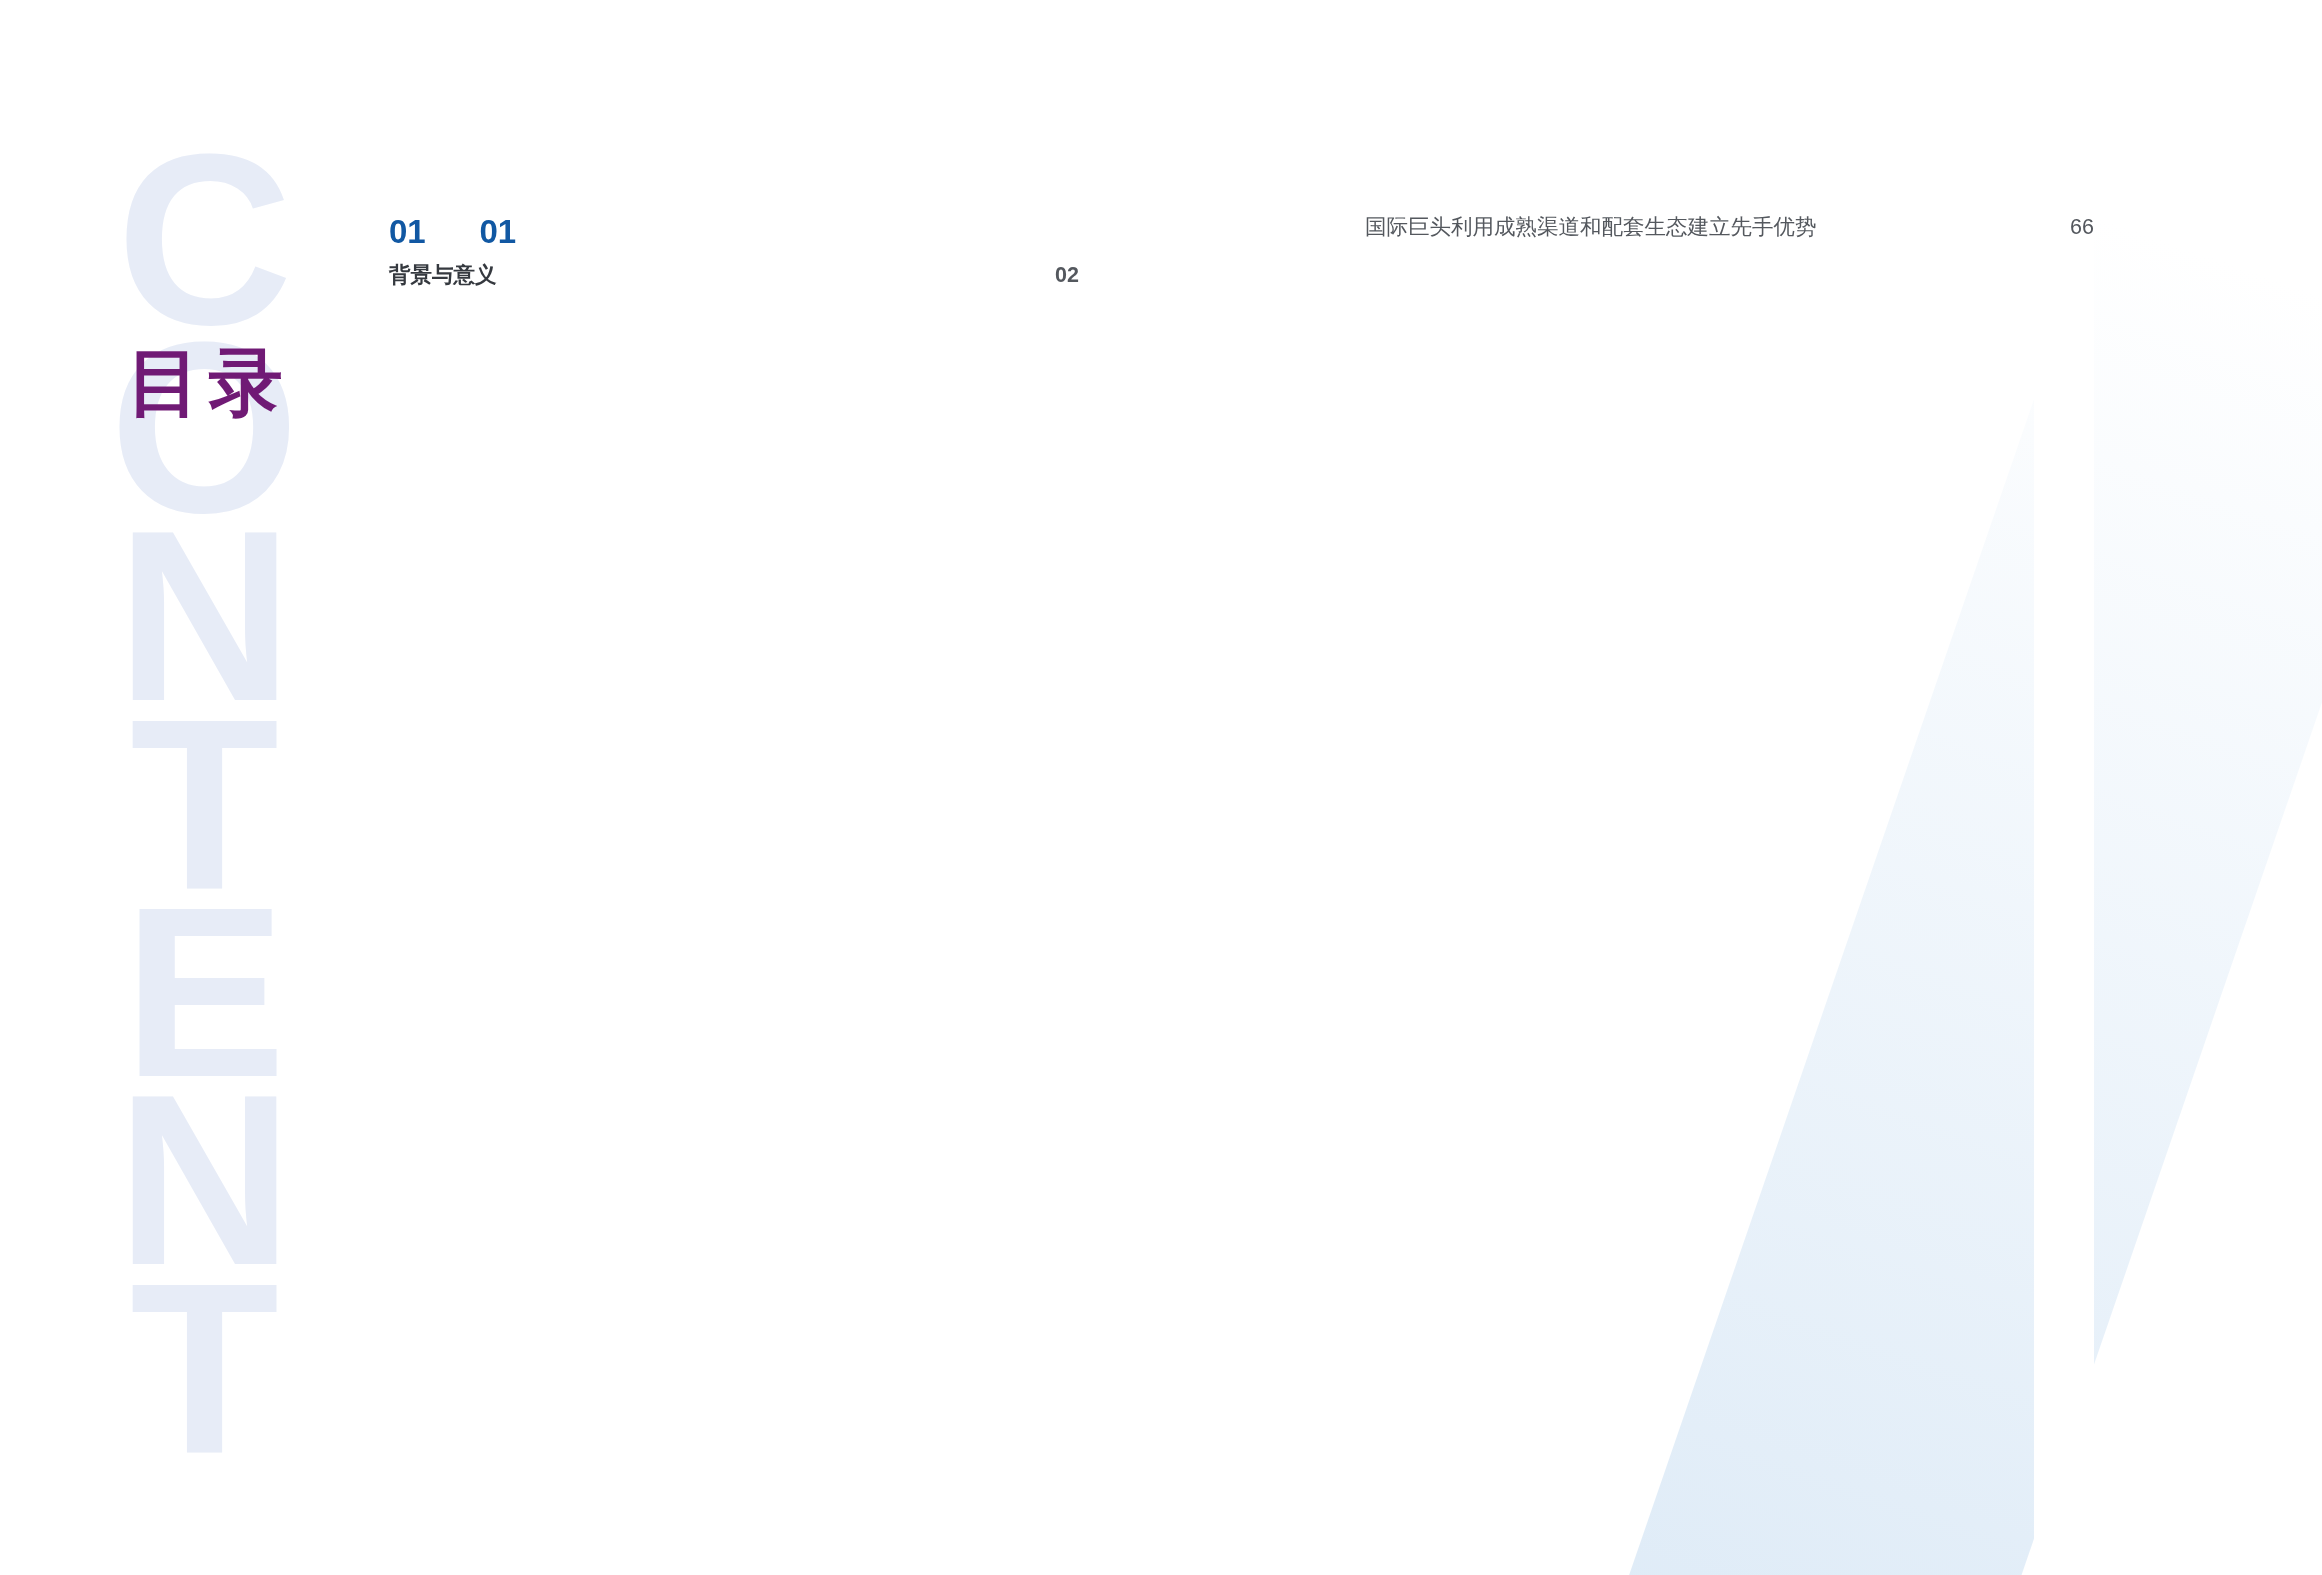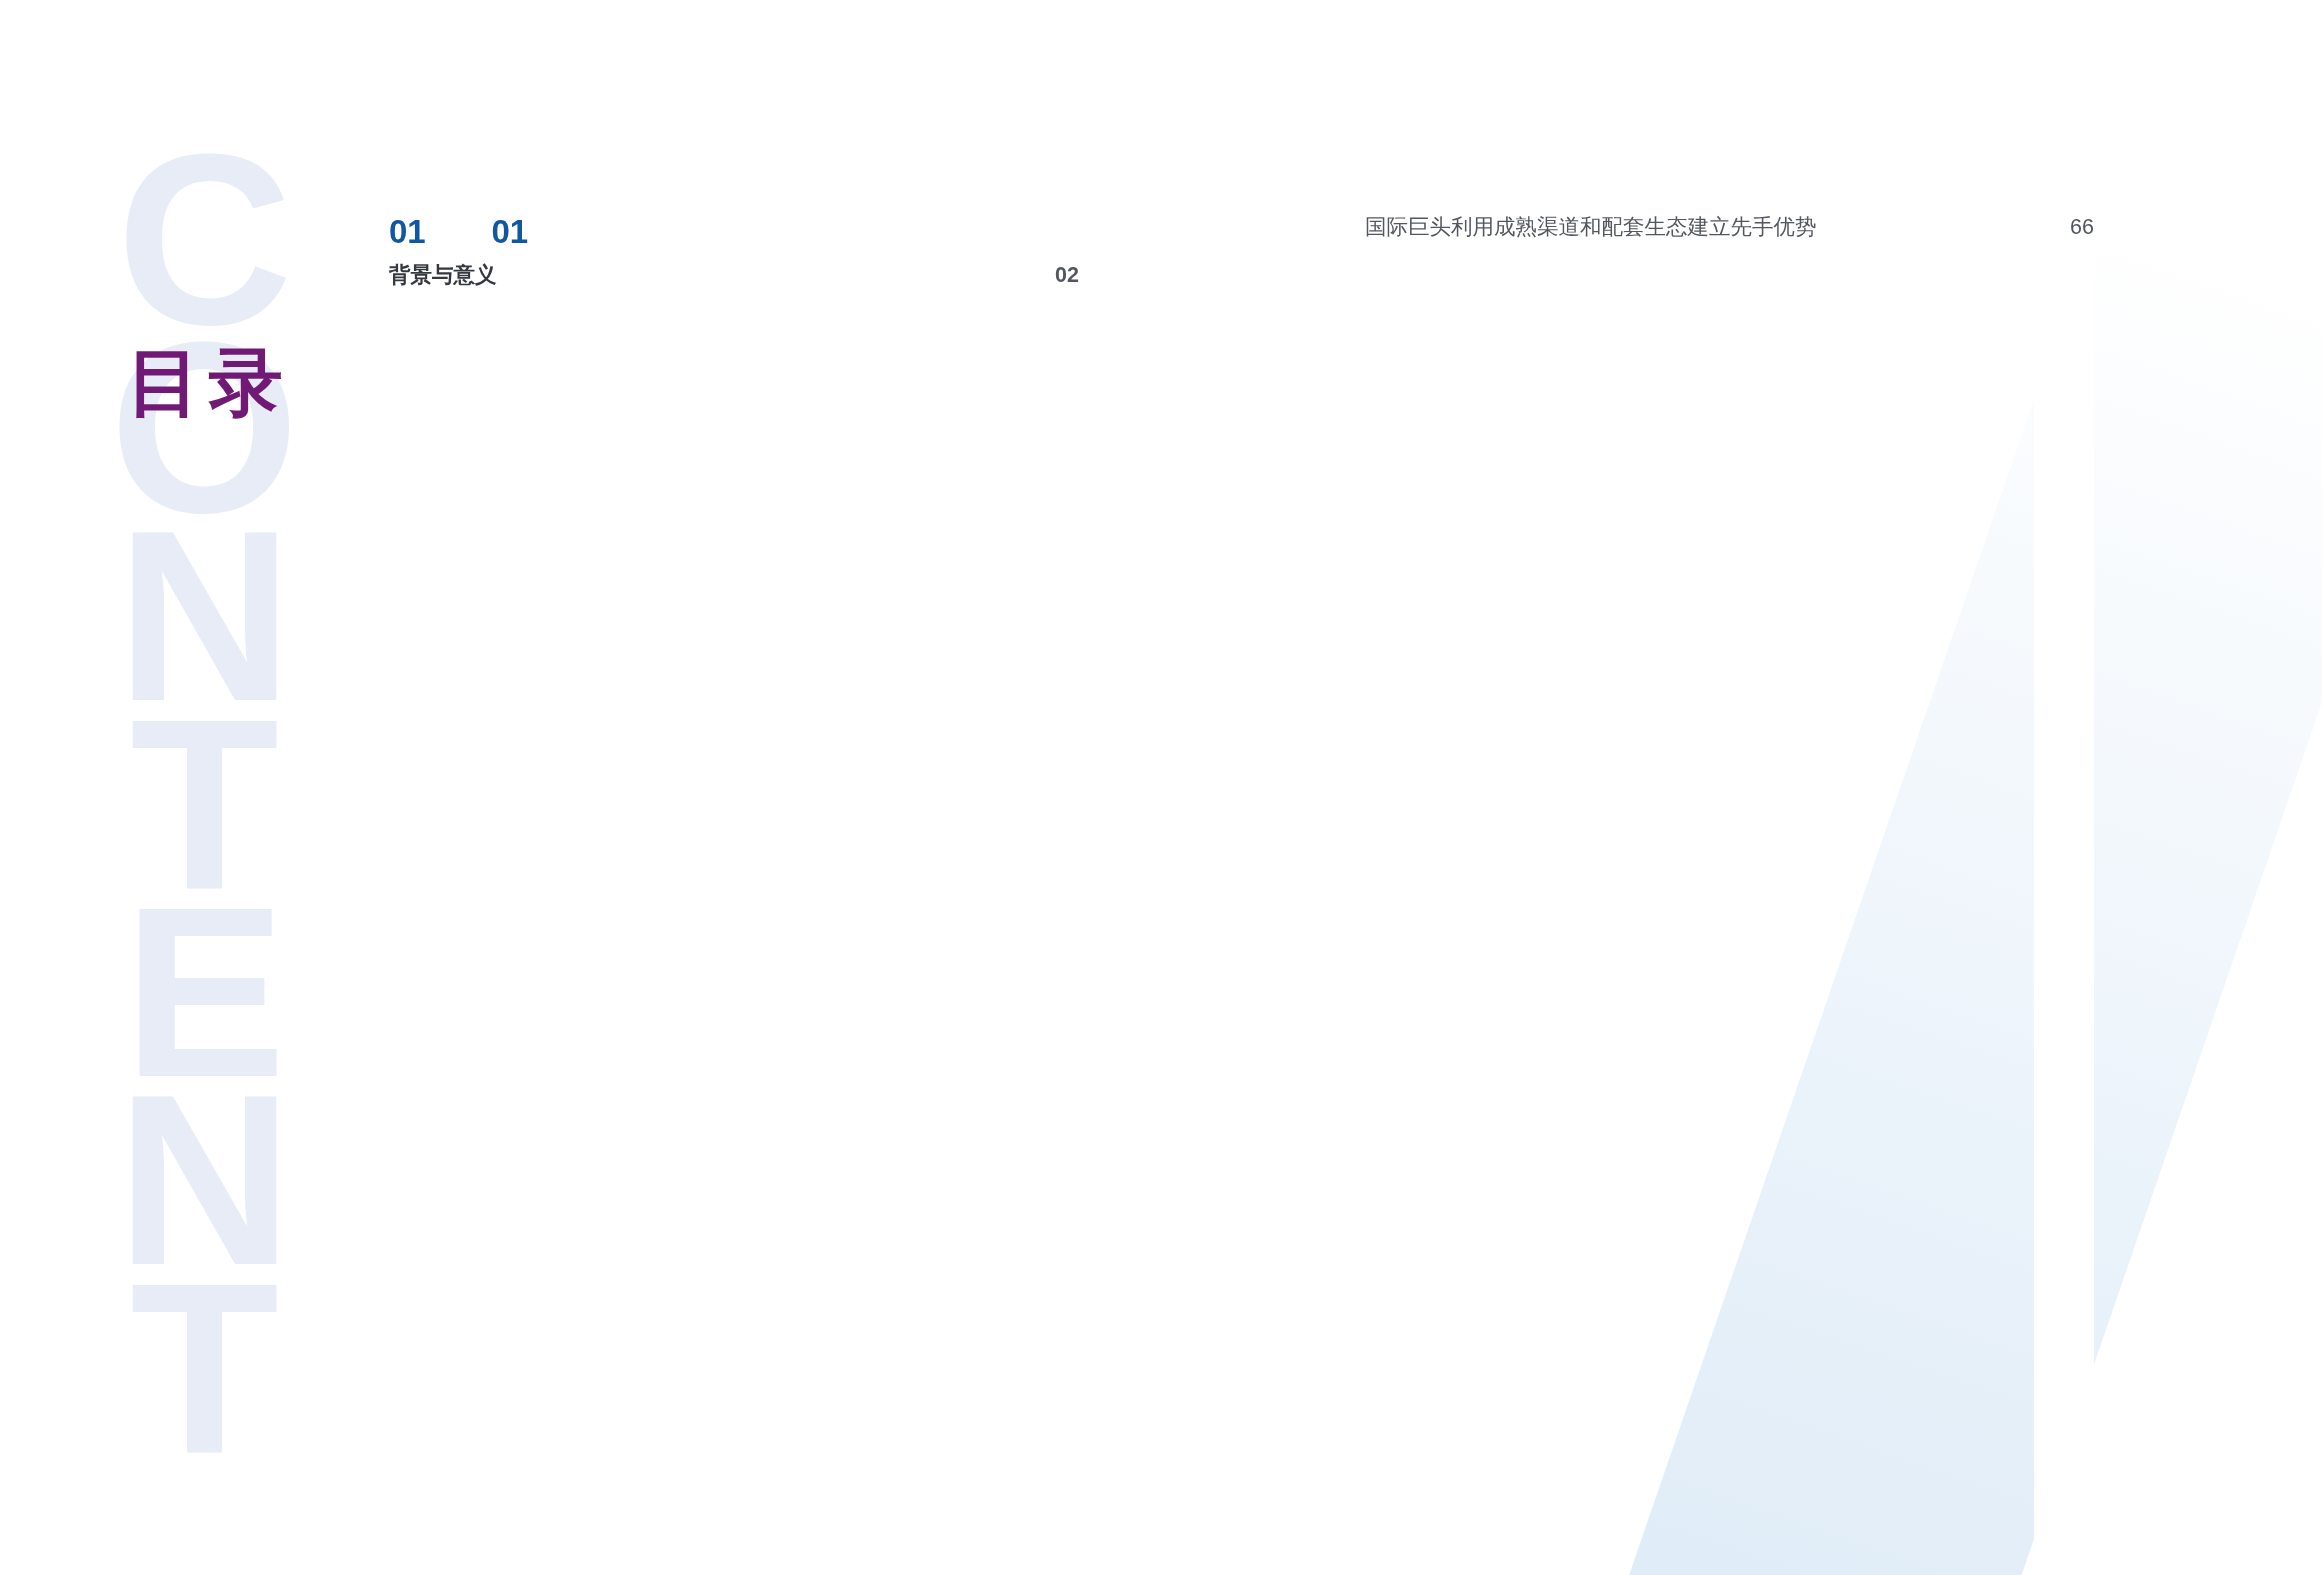--- a/index.html
+++ b/index.html
@@ -31,21 +31,21 @@
     z-index:3;
     text-align:center;
   }
   .column{position:absolute;top:209px;z-index:2;}
   .column-left{left:389px;width:690px;}
   .column-right{left:1365px;width:729px;}
   .block{margin:0;padding:0;}
   .sec-title{
     display:flex;align-items:flex-start;
     font-size:33px;font-weight:700;color:#1158A3;
-    line-height:45px;margin-top:33px;margin-bottom:2.9px;gap:12px;
+    line-height:45px;margin-top:33px;margin-bottom:2.9px;
   }
   .block:first-child .sec-title{margin-top:0;}
   .sec-num{margin-right:12.7px;flex:none;}
   .sec-text{flex:1;}
   .sec-page{flex:none;width:68px;text-align:right;margin-left:9.8px;}
   .row{display:flex;font-size:21.5px;line-height:37px;color:#54585E;}
   .row.bold{font-weight:700;color:#35393F;}
   .row .label{flex:1;white-space:nowrap;overflow:visible;}
   .row .page{flex:none;width:60px;text-align:right;color:#54585E;}
 </style>

